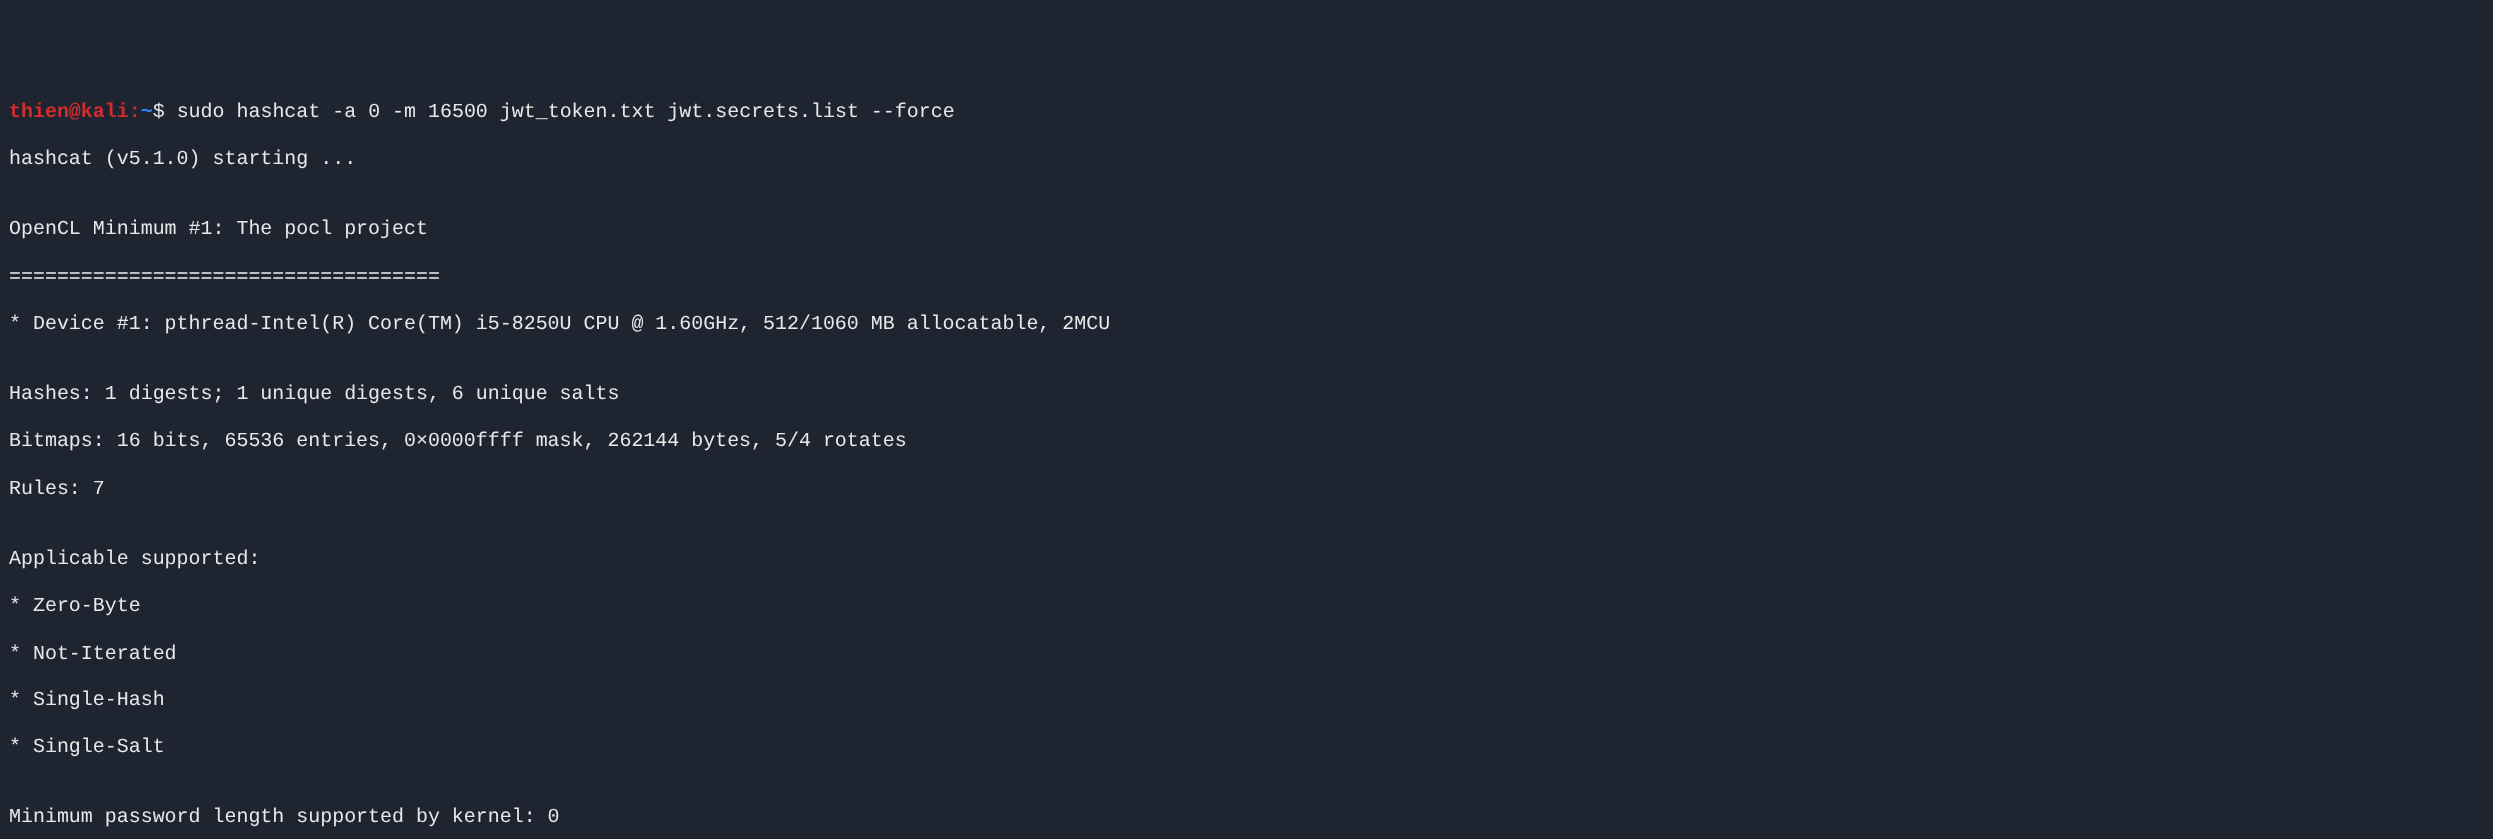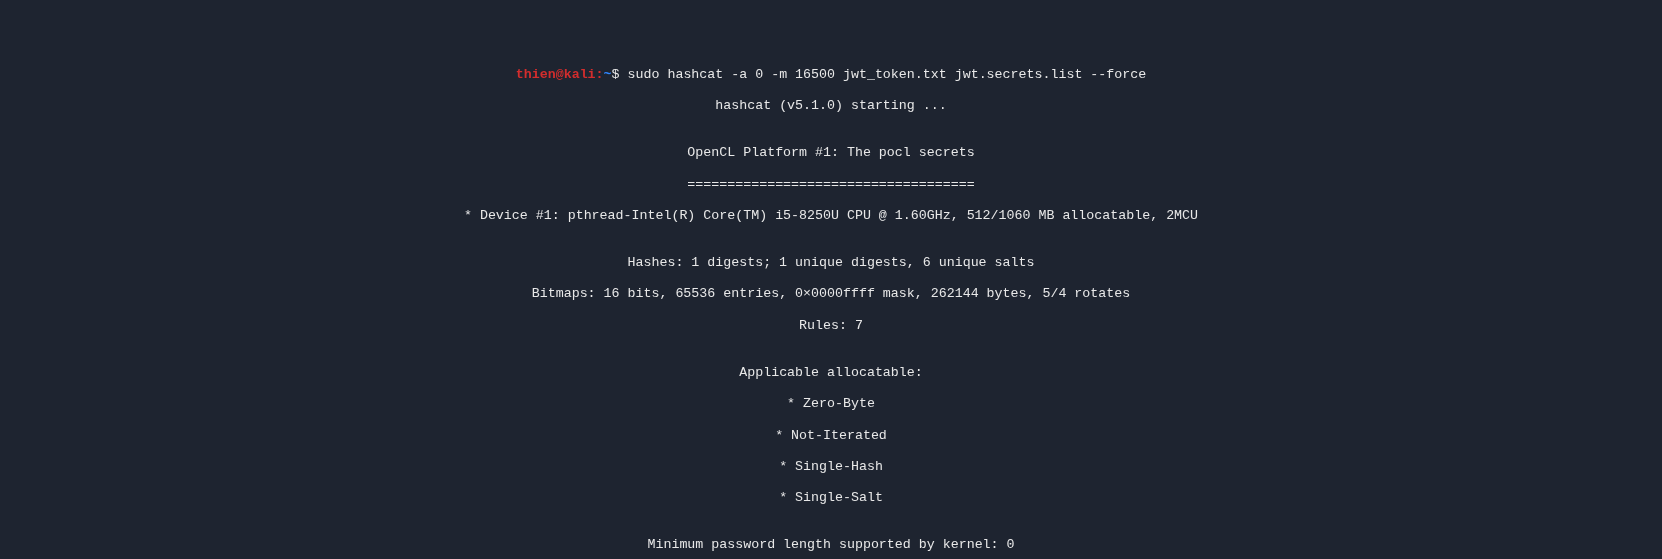--- a/index.html
+++ b/index.html
@@ -14,39 +14,39 @@
     overflow: hidden;
     width: 1662px;
     height: 559px;
     box-sizing: border-box;
   }
   .prompt-user { color: #d22d2d; font-weight: bold; }
   .prompt-host { color: #d22d2d; font-weight: bold; }
   .prompt-sep  { color: #d22d2d; font-weight: bold; }
   .prompt-path { color: #2e86ff; font-weight: bold; }
   .prompt-dol  { color: #e8e8e8; }
-  .line { display: block; text-align: center; }
+  .line { display: block; }
 </style>
 </head>
 <body>
 
 
 
 <span class="line"><span class="prompt-user">thien</span><span class="prompt-sep">@</span><span class="prompt-host">kali</span><span class="prompt-sep">:</span><span class="prompt-path">~</span><span class="prompt-dol">$ </span><span>sudo hashcat -a 0 -m 16500 jwt_token.txt jwt.secrets.list --force</span></span>
 <span class="line">hashcat (v5.1.0) starting ...</span>
 <span class="line"></span>
-<span class="line">OpenCL Platform #1: The pocl secrets</span>
+<span class="line">OpenCL Minimum #1: The pocl project</span>
 <span class="line">====================================</span>
 <span class="line">* Device #1: pthread-Intel(R) Core(TM) i5-8250U CPU @ 1.60GHz, 512/1060 MB allocatable, 2MCU</span>
 <span class="line"></span>
 <span class="line">Hashes: 1 digests; 1 unique digests, 6 unique salts</span>
 <span class="line">Bitmaps: 16 bits, 65536 entries, 0×0000ffff mask, 262144 bytes, 5/4 rotates</span>
 <span class="line">Rules: 7</span>
 <span class="line"></span>
-<span class="line">Applicable allocatable:</span>
+<span class="line">Applicable supported:</span>
 <span class="line">* Zero-Byte</span>
 <span class="line">* Not-Iterated</span>
 <span class="line">* Single-Hash</span>
 <span class="line">* Single-Salt</span>
 <span class="line"></span>
 <span class="line">Minimum password length supported by kernel: 0</span>
 
 <span class="line"></span>
 
 

